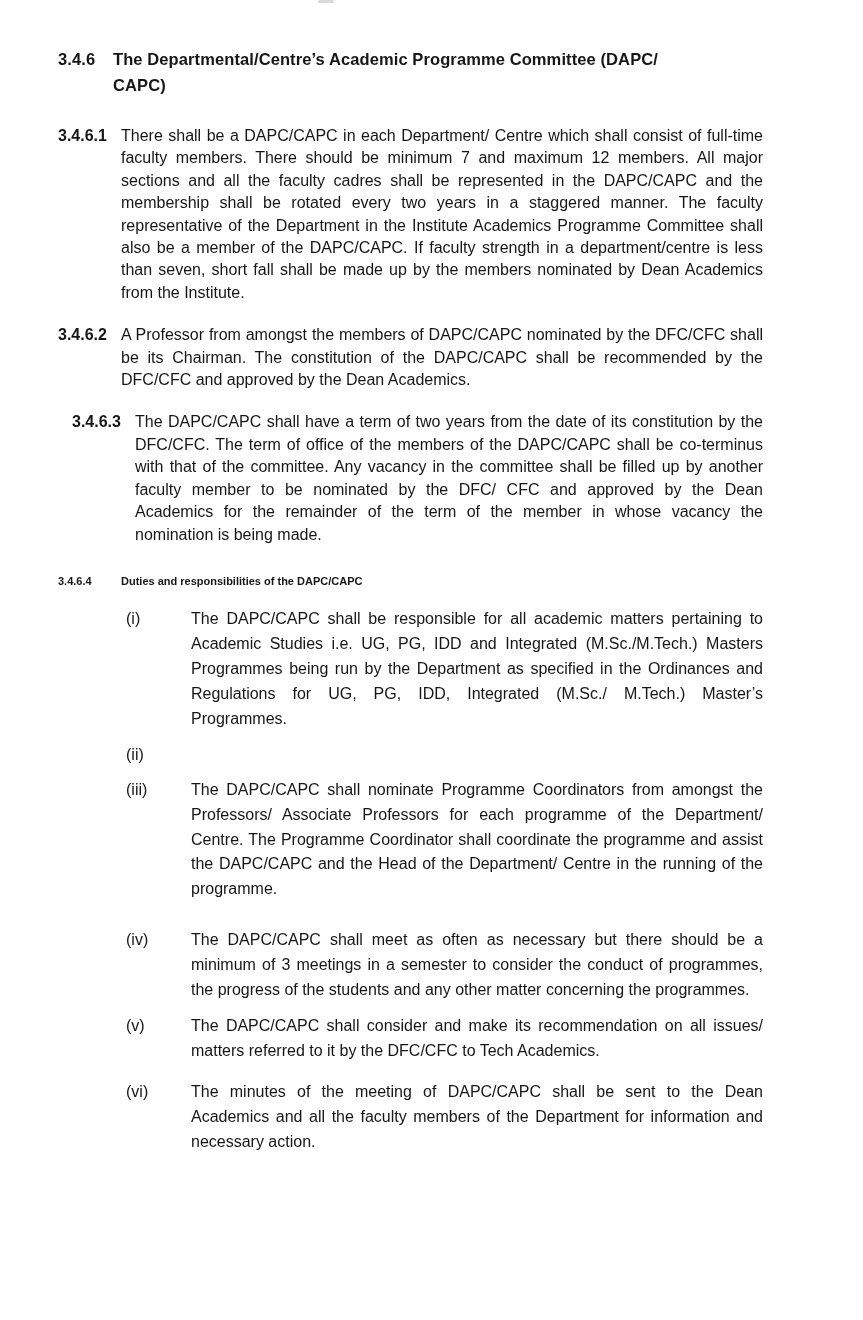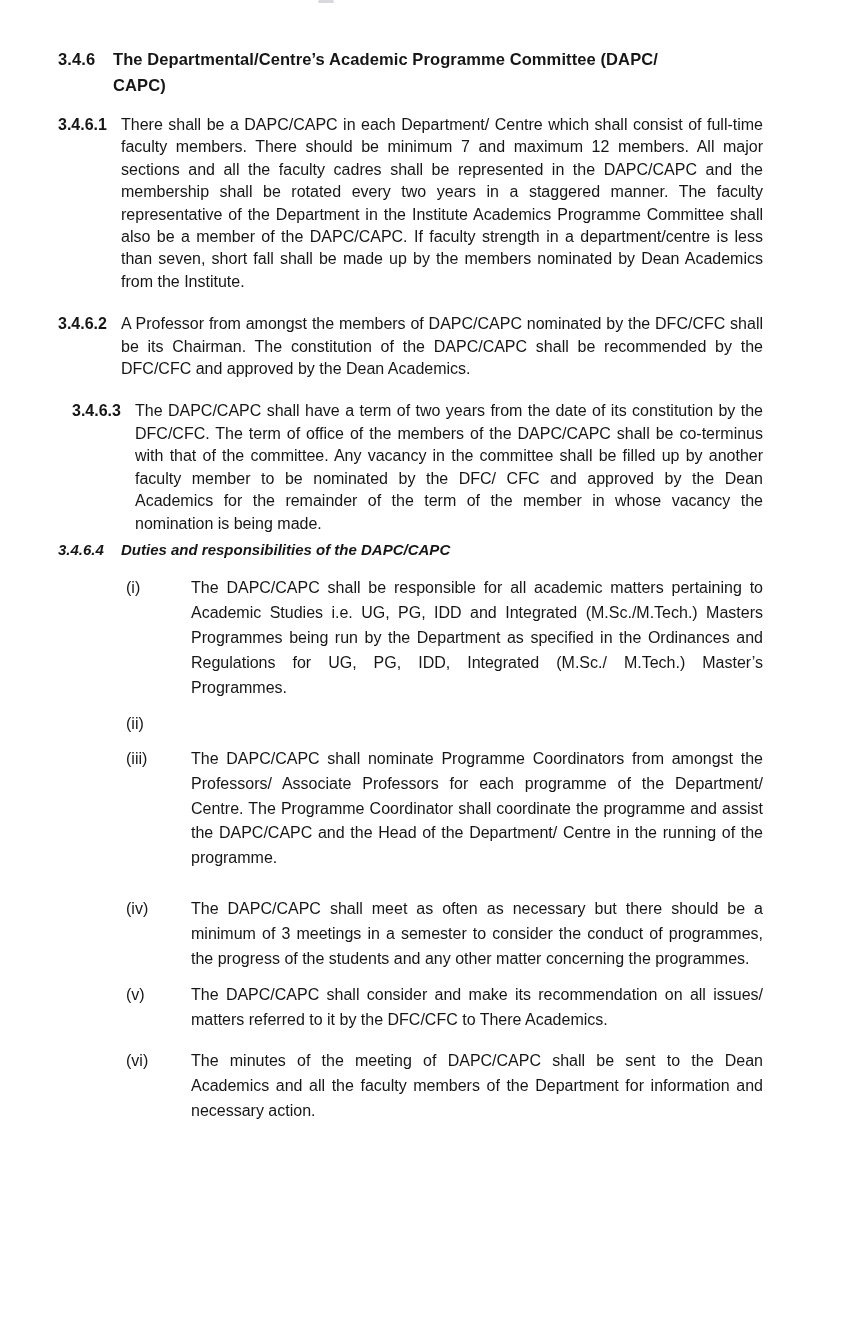--- a/index.html
+++ b/index.html
@@ -51,32 +51,31 @@
     line-height: 22.4px;
   }
   .para .num {
     font-weight: bold;
     white-space: nowrap;
   }
   .para .txt {
     text-align: justify;
     text-justify: inter-word;
   }
-  .mt-p1 { margin-top: 16px; }
+  .mt-p1 { margin-top: 27px; }
   .mt-p2 { margin-top: 20px; }
   .mt-p3 { margin-top: 20px; margin-left: 14px; }
   
   .sub-heading {
     display: grid;
     grid-template-columns: 63px 1fr;
     font-weight: bold;
-    font-size: 15px;
+    font-size: 11px;
     line-height: 22.4px;
-    margin-top: 4px;
-    font-style: italic;
+    margin-top: 24px;
   }
   
   .item {
     display: grid;
     grid-template-columns: 65px 1fr;
     margin-left: 68px;
     font-size: 16px;
     line-height: 24.8px;
   }
   .item .lbl {
@@ -142,21 +141,21 @@
       <span class="txt">The DAPC/CAPC shall nominate Programme Coordinators from amongst the Professors/ Associate Professors for each programme of the Department/ Centre. The Programme Coordinator shall coordinate the programme and assist the DAPC/CAPC and the Head of the Department/ Centre in the running of the programme.</span>
     </div>
 
     <div class="item mt-i4">
       <span class="lbl">(iv)</span>
       <span class="txt">The DAPC/CAPC shall meet as often as necessary but there should be a minimum of 3 meetings in a semester to consider the conduct of programmes, the progress of the students and any other matter concerning the programmes.</span>
     </div>
 
     <div class="item mt-i5">
       <span class="lbl">(v)</span>
-      <span class="txt">The DAPC/CAPC shall consider and make its recommendation on all issues/ matters referred to it by the DFC/CFC to There Academics.</span>
+      <span class="txt">The DAPC/CAPC shall consider and make its recommendation on all issues/ matters referred to it by the DFC/CFC to Tech Academics.</span>
     </div>
 
     <div class="item mt-i6">
       <span class="lbl">(vi)</span>
       <span class="txt">The minutes of the meeting of DAPC/CAPC shall be sent to the Dean Academics and all the faculty members of the Department for information and necessary action.</span>
     </div>
 
   </main>
 </div>
 

